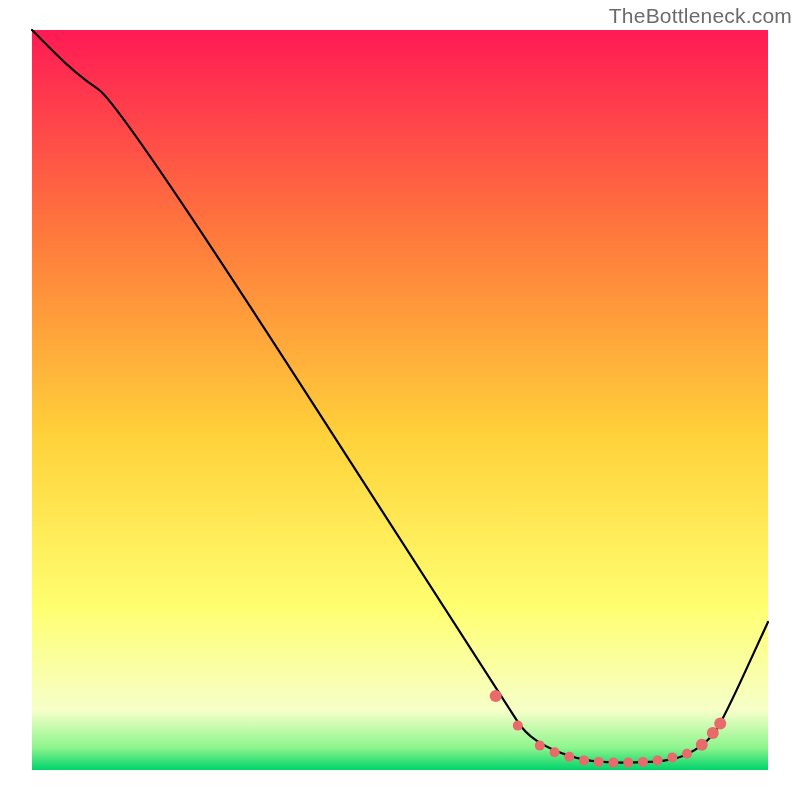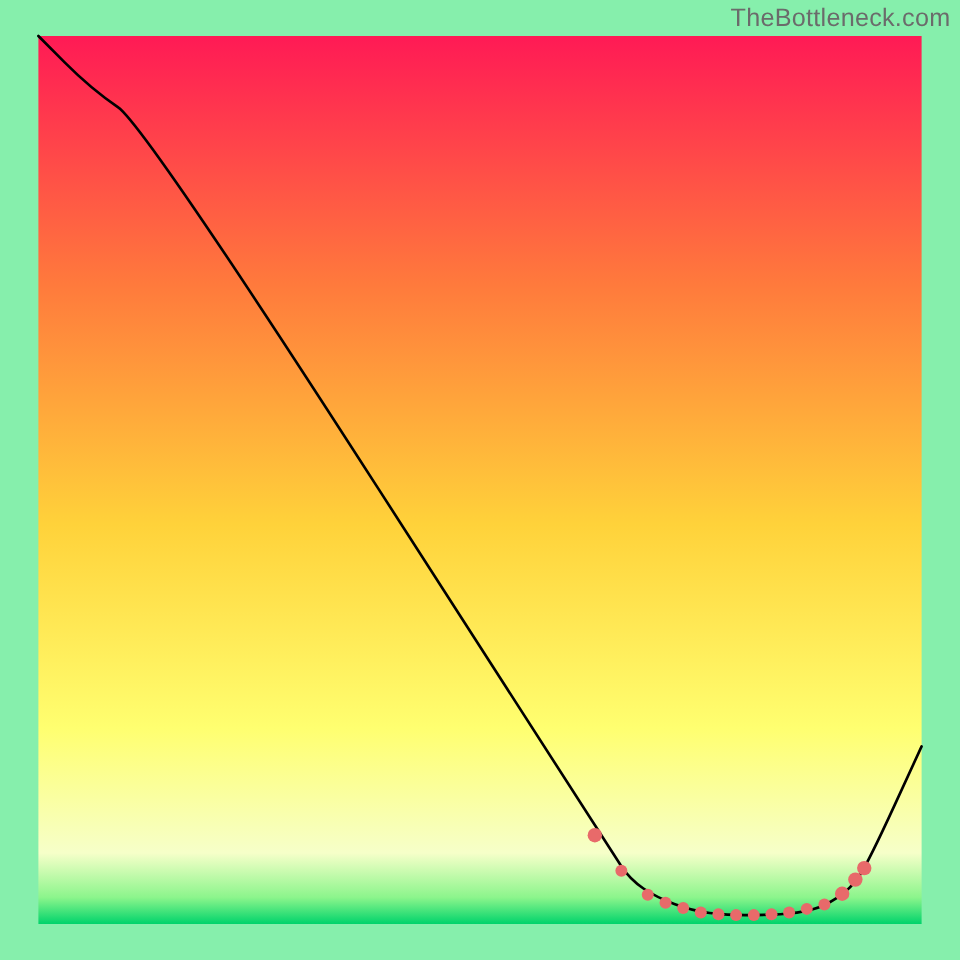--- a/index.html
+++ b/index.html
@@ -7,21 +7,21 @@
     padding: 0;
     width: 800px;
     height: 800px;
     background: #000;
     overflow: hidden;
   }
   .stage {
     position: relative;
     width: 800px;
     height: 800px;
-    background: #86efac;
+    background: #ffffff;
   }
   svg {
     position: absolute;
     top: 0;
     left: 0;
   }
   .watermark {
     position: absolute;
     top: 4px;
     right: 8px;

